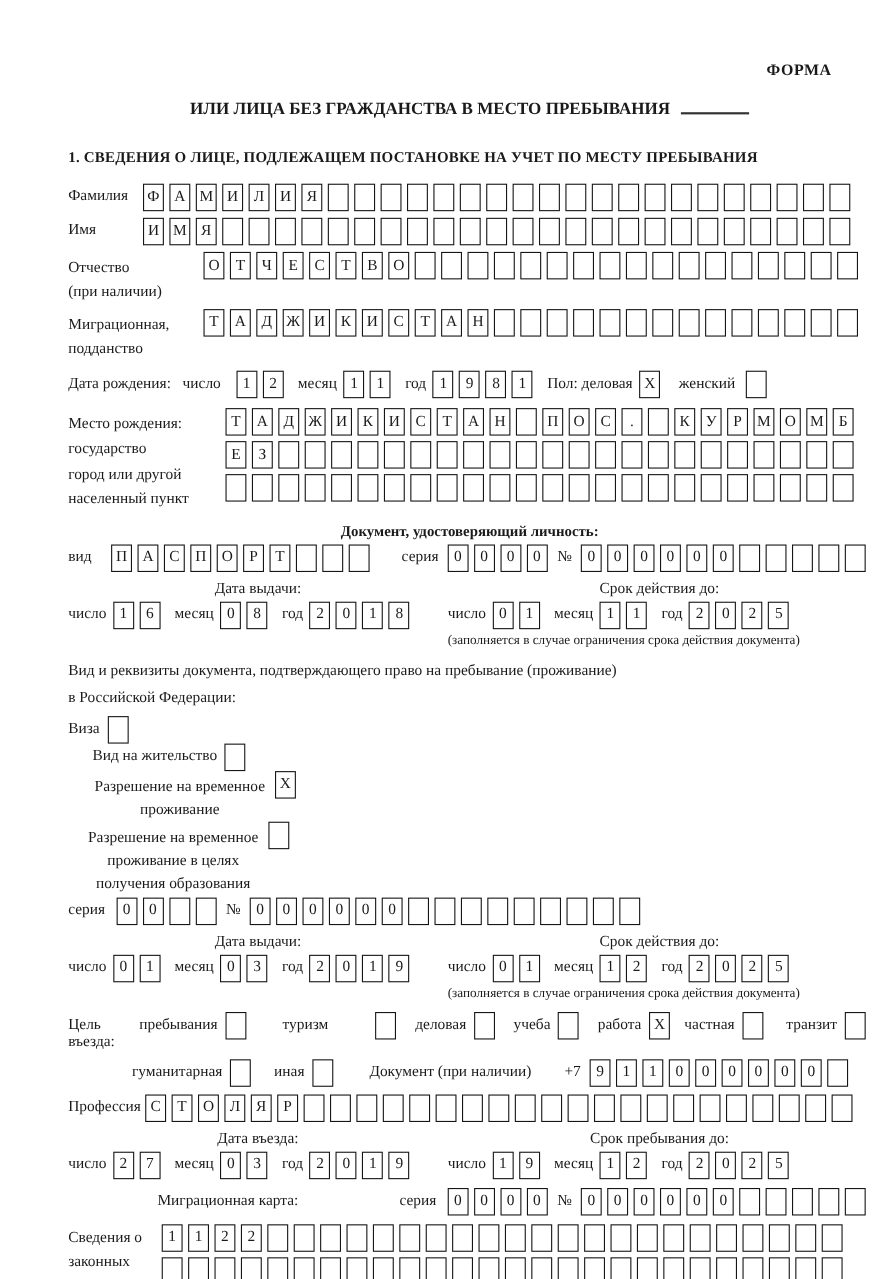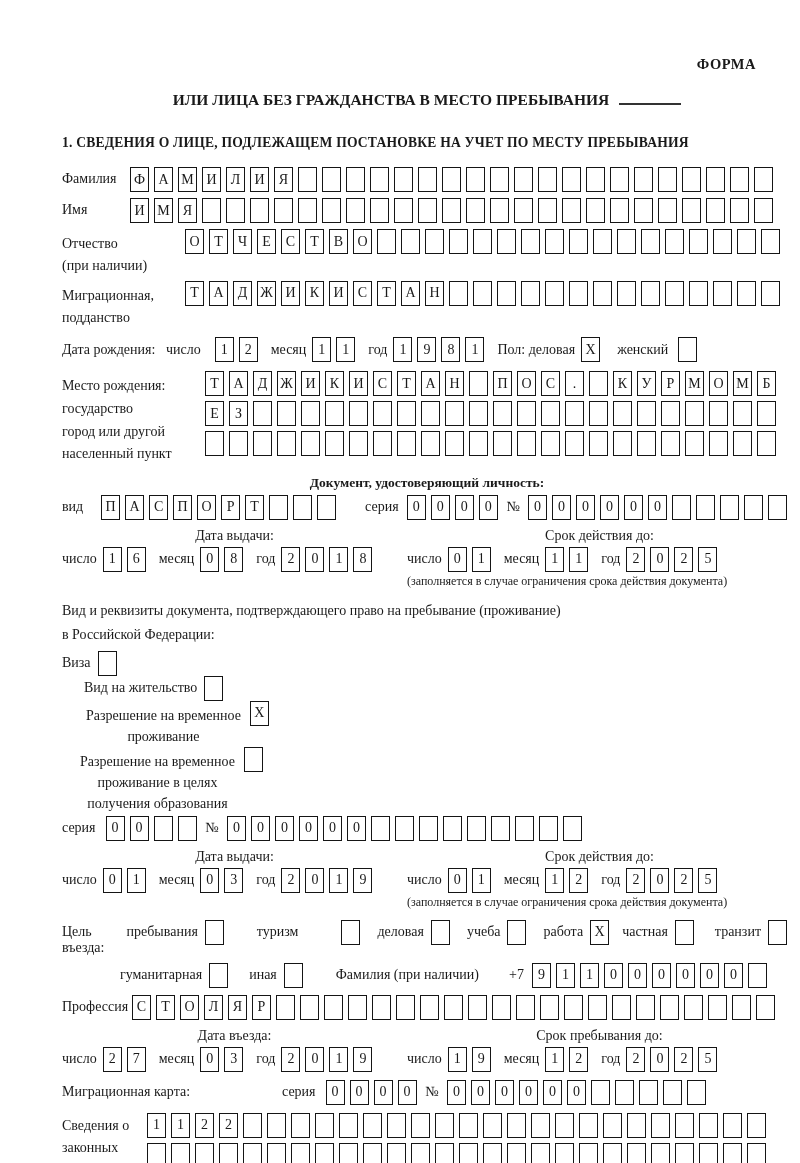--- a/index.html
+++ b/index.html
@@ -582,21 +582,21 @@
         <span class="grid">
           <span class="cell"></span>
         </span>
       </span>
     <span class="opt" style="margin-left:16px;">
         <span class="olab">иная</span>
         <span class="grid">
           <span class="cell"></span>
         </span>
       </span>
-    <span style="margin-left:28px;">Фамилия (при наличии)</span>
+    <span style="margin-left:28px;">Документ (при наличии)</span>
     <span style="margin:0 8px 0 30px;">+7</span>
     <span class="grid">
         <span class="cell">9</span>
         <span class="cell">1</span>
         <span class="cell">1</span>
         <span class="cell">0</span>
         <span class="cell">0</span>
         <span class="cell">0</span>
         <span class="cell">0</span>
         <span class="cell">0</span>
@@ -678,21 +678,21 @@
         <span class="grid">
             <span class="cell">2</span>
             <span class="cell">0</span>
             <span class="cell">2</span>
             <span class="cell">5</span>
           </span>
       </div>
     </div>
   </div>
 
-  <div class="row" style="margin-top:8px; align-items:center;">
+  <div class="row" style="margin-top:8px; align-items:center;justify-content:flex-end;">
     <span style="width:165px;">Миграционная карта:</span>
     <span style="margin:0 10px 0 55px;">серия</span>
     <span class="grid">
         <span class="cell">0</span>
         <span class="cell">0</span>
         <span class="cell">0</span>
         <span class="cell">0</span>
       </span>
     <span class="numlab" style="padding-top:0;">№</span>
     <span class="grid">

